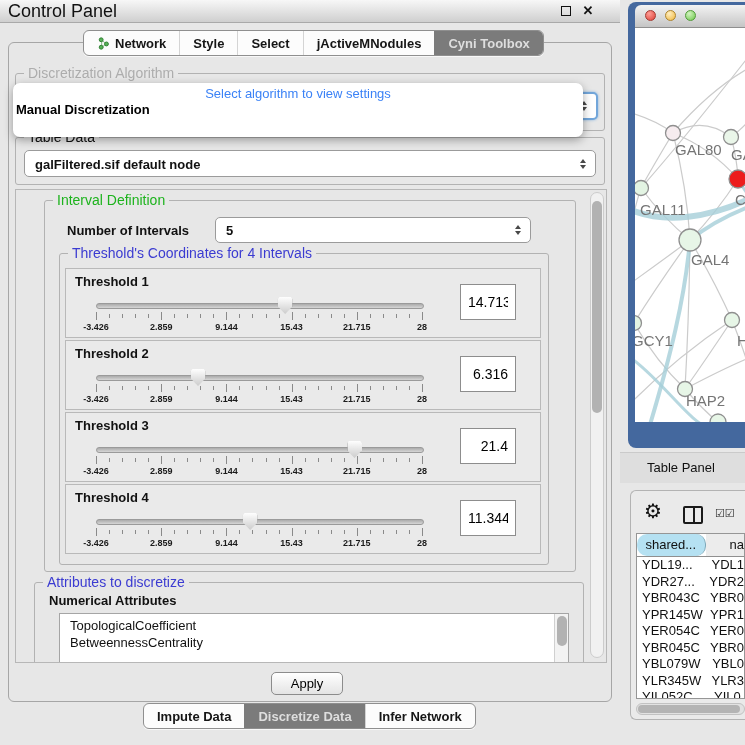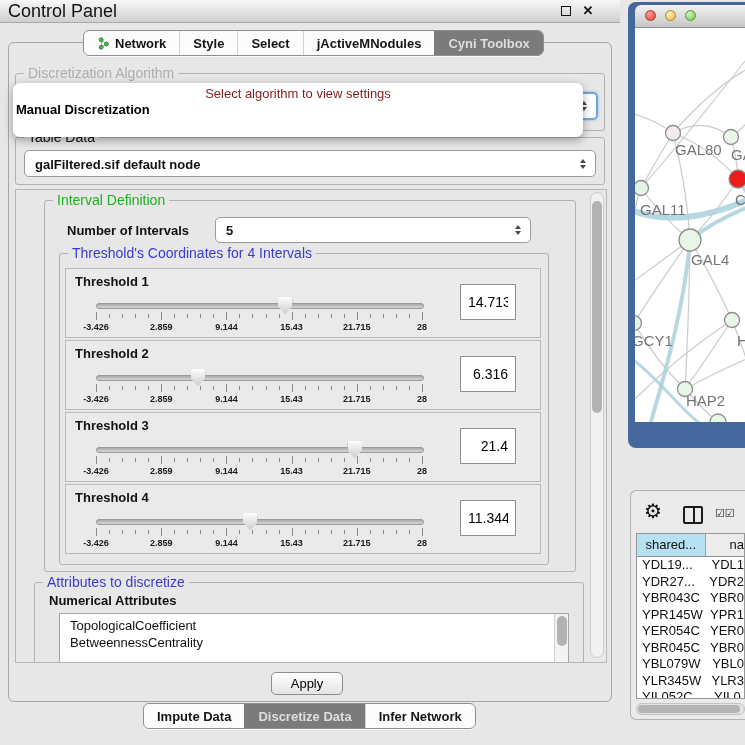--- a/index.html
+++ b/index.html
@@ -36,21 +36,21 @@
   .algo-group{left:6px;top:30px;width:590px;height:58px;}
   .combo{position:absolute;background:#fff;border:1px solid #9b9b9b;border-radius:5px;box-sizing:border-box;}
   .combo .combo-text{position:absolute;left:10px;top:50%;transform:translateY(-50%);font-size:13px;white-space:nowrap;font-weight:bold;}
   .spin{position:absolute;right:9px;top:50%;transform:translateY(-50%);display:flex;flex-direction:column;gap:2px;}
   .spin b{width:0;height:0;border-left:3.5px solid transparent;border-right:3.5px solid transparent;}
   .spin .up{border-bottom:4px solid #484848;}
   .spin .dn{border-top:4px solid #484848;}
   .algo-combo{left:8px;top:18px;width:574px;height:28px;border:2px solid #72a6da;box-shadow:0 0 3px #86b4e0;}
   .popup{position:absolute;left:13px;top:83px;width:570px;height:54px;background:#fff;border-radius:7px;
          box-shadow:0 3px 10px rgba(0,0,0,.35);z-index:40;font-size:13px;}
-  .popup .hint{text-align:center;color:#7f1d1d;padding-top:3px;height:16px;line-height:16px;}
+  .popup .hint{text-align:center;color:#3b82f6;padding-top:3px;height:16px;line-height:16px;}
   .popup .opt{padding-left:3px;height:16px;line-height:16px;color:#000;}
   .popup .opt.b{font-weight:bold;}
   .td-group{left:6px;top:94px;width:590px;height:48px;}
   .td-combo{left:8px;top:12px;width:572px;height:27px;}
   
   .scrollpanel{position:absolute;left:6px;top:146px;width:592px;height:474px;border:1px solid #b7b7b7;
                background:#e7e7e7;overflow:hidden;box-sizing:border-box;}
   .vscroll{position:absolute;background:#f1f1f1;border:1px solid #cccccc;border-radius:7px;box-sizing:border-box;}
   .vscroll .thumb{position:absolute;left:1px;width:10px;background:#b2b2b2;border-radius:5px;}
   .vscroll.main{right:2px;top:2px;width:14px;height:466px;}
@@ -103,21 +103,21 @@
   .tp-bar span{position:absolute;left:27px;line-height:30px;font-size:13px;}
   .tablepanel{position:absolute;left:630px;top:490px;width:115px;height:230px;background:#eaeaea;
               border:1px solid #b3b3b3;border-right:none;border-radius:6px 0 0 6px;box-sizing:border-box;}
   .gear{position:absolute;left:13px;top:10px;font-size:20px;color:#111;line-height:20px;}
   .splitcol{position:absolute;left:52px;top:15px;width:16px;height:14px;border:2px solid #1a1a1a;border-radius:2px;}
   .splitcol i{position:absolute;left:50%;top:0;bottom:0;width:2px;background:#1a1a1a;}
   .checks{position:absolute;left:84px;top:16px;font-size:11px;color:#222;}
   .datatable{position:absolute;left:5px;top:42px;width:109px;height:166px;background:#fff;
              border:1px solid #969696;overflow:hidden;box-sizing:border-box;}
   .thead{display:flex;height:22px;border-bottom:1px solid #8f8f8f;font-size:13px;}
-  .th.c1{width:72px;background:#b5e1f2;border-right:1px solid #7fa8b8;text-align:center;line-height:22px;box-sizing:border-box;}
+  .th.c1{width:72px;background:#b5e1f2;border-right:1px solid #7fa8b8;text-align:center;line-height:22px;box-sizing:border-box;border-radius:10px;}
   .th.c2{flex:1;background:#ececec;padding-left:24px;line-height:22px;white-space:nowrap;}
   .tr{display:flex;height:16.5px;line-height:16.5px;font-size:13px;}
   .td.c1{width:73px;padding-left:5px;box-sizing:border-box;white-space:nowrap;}
   .td.c2{padding-left:4px;white-space:nowrap;}
   .hscroll{position:absolute;left:5px;top:212px;width:109px;height:12px;background:#e2e2e2;
            border:1px solid #c2c2c2;border-radius:6px;box-sizing:border-box;}
   .hscroll .thumb{position:absolute;left:1px;top:1px;width:102px;height:8px;background:#b4b4b4;border-radius:4px;}
 </style>
 </head>
 <body>
@@ -457,20 +457,23 @@
           <text x="100" y="177" font-size="15" fill="#757575">C</text>
           <text x="5" y="187" font-size="15" fill="#757575">GAL11</text>
           <text x="56" y="237" font-size="15" fill="#757575">GAL4</text>
           <text x="-3" y="318" font-size="15" fill="#757575">GCY1</text>
           <text x="102" y="318" font-size="15" fill="#757575">H</text>
           <text x="51" y="378" font-size="15" fill="#757575">HAP2</text>
         </svg>
     </div>
   </div>
 
+  <div class="tp-bar">
+    <span>Table Panel</span>
+  </div>
   <div class="tablepanel">
     <span class="gear">⚙</span>
     <span class="splitcol">
         <i></i>
       </span>
     <span class="checks">☑☑</span>
     <div class="datatable">
       <div class="thead">
         <span class="th c1">shared...</span>
         <span class="th c2">na</span>

